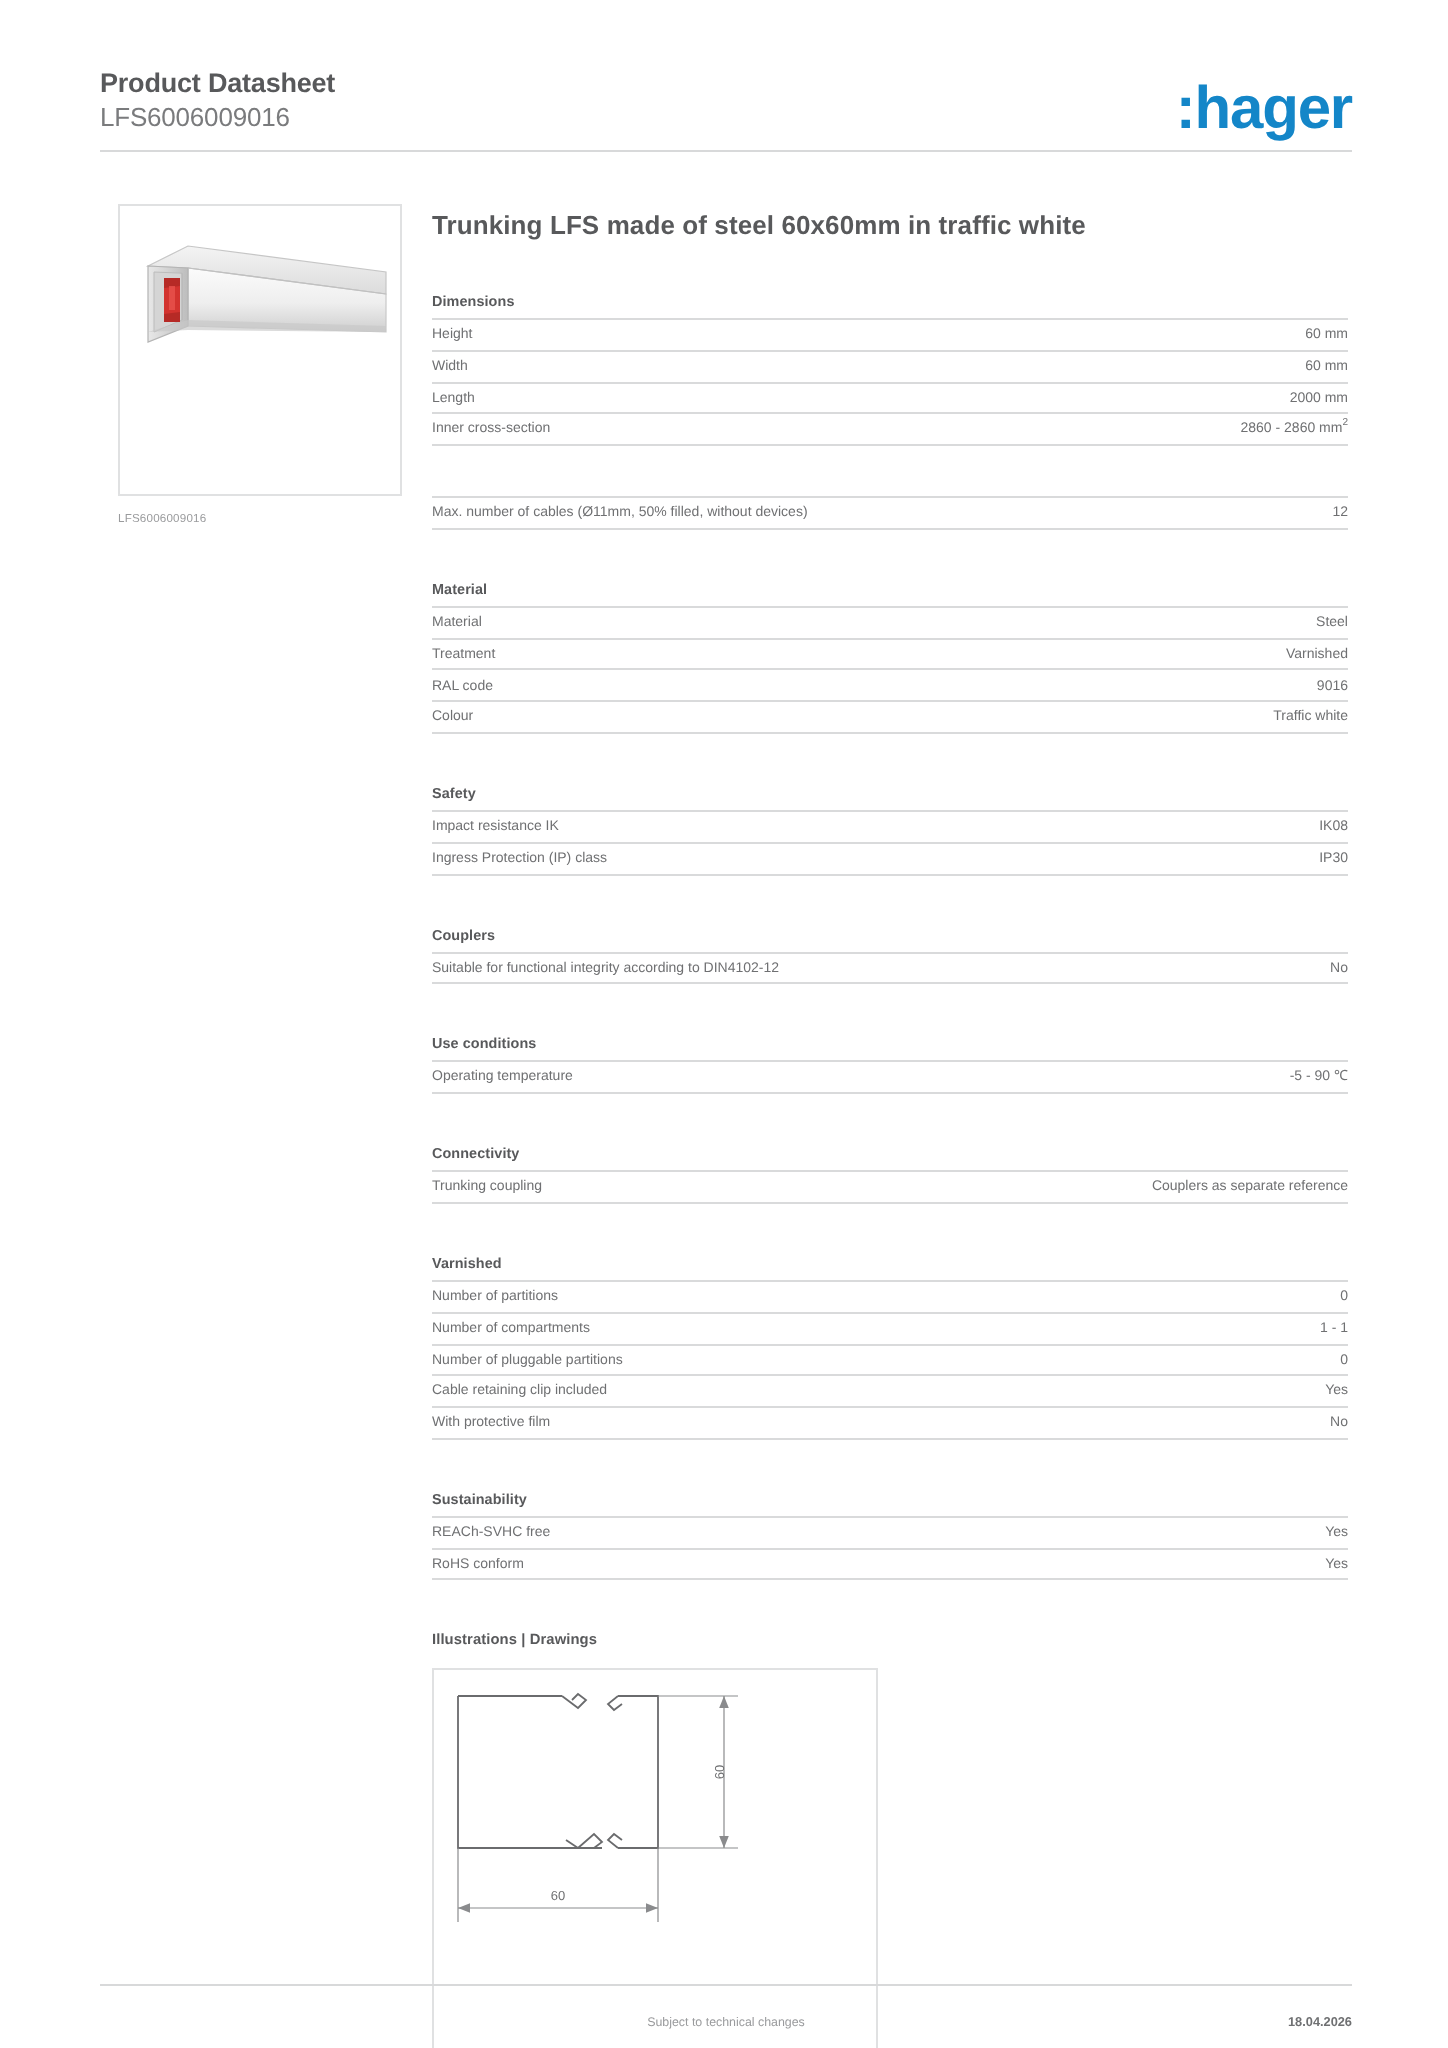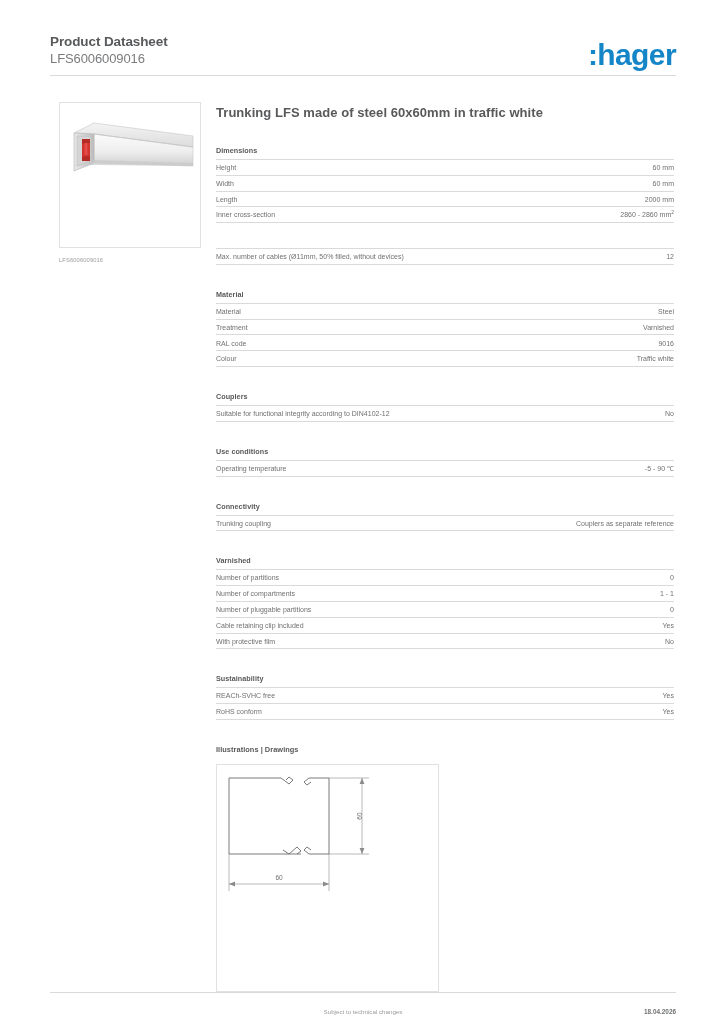--- a/index.html
+++ b/index.html
@@ -273,20 +273,33 @@
               <span class="label">RAL code</span>
               <span class="value">9016</span>
             </div>
             <div class="row">
               <span class="label">Colour</span>
               <span class="value">Traffic white</span>
             </div>
           </div>
         </div>
         <div class="group">
+          <div class="group-title">Safety</div>
+          <div class="rows">
+            <div class="row">
+              <span class="label">Impact resistance IK</span>
+              <span class="value">IK08</span>
+            </div>
+            <div class="row">
+              <span class="label">Ingress Protection (IP) class</span>
+              <span class="value">IP30</span>
+            </div>
+          </div>
+        </div>
+        <div class="group">
           <div class="group-title">Couplers</div>
           <div class="rows">
             <div class="row">
               <span class="label">Suitable for functional integrity according to DIN4102-12</span>
               <span class="value">No</span>
             </div>
           </div>
         </div>
         <div class="group">
           <div class="group-title">Use conditions</div>

